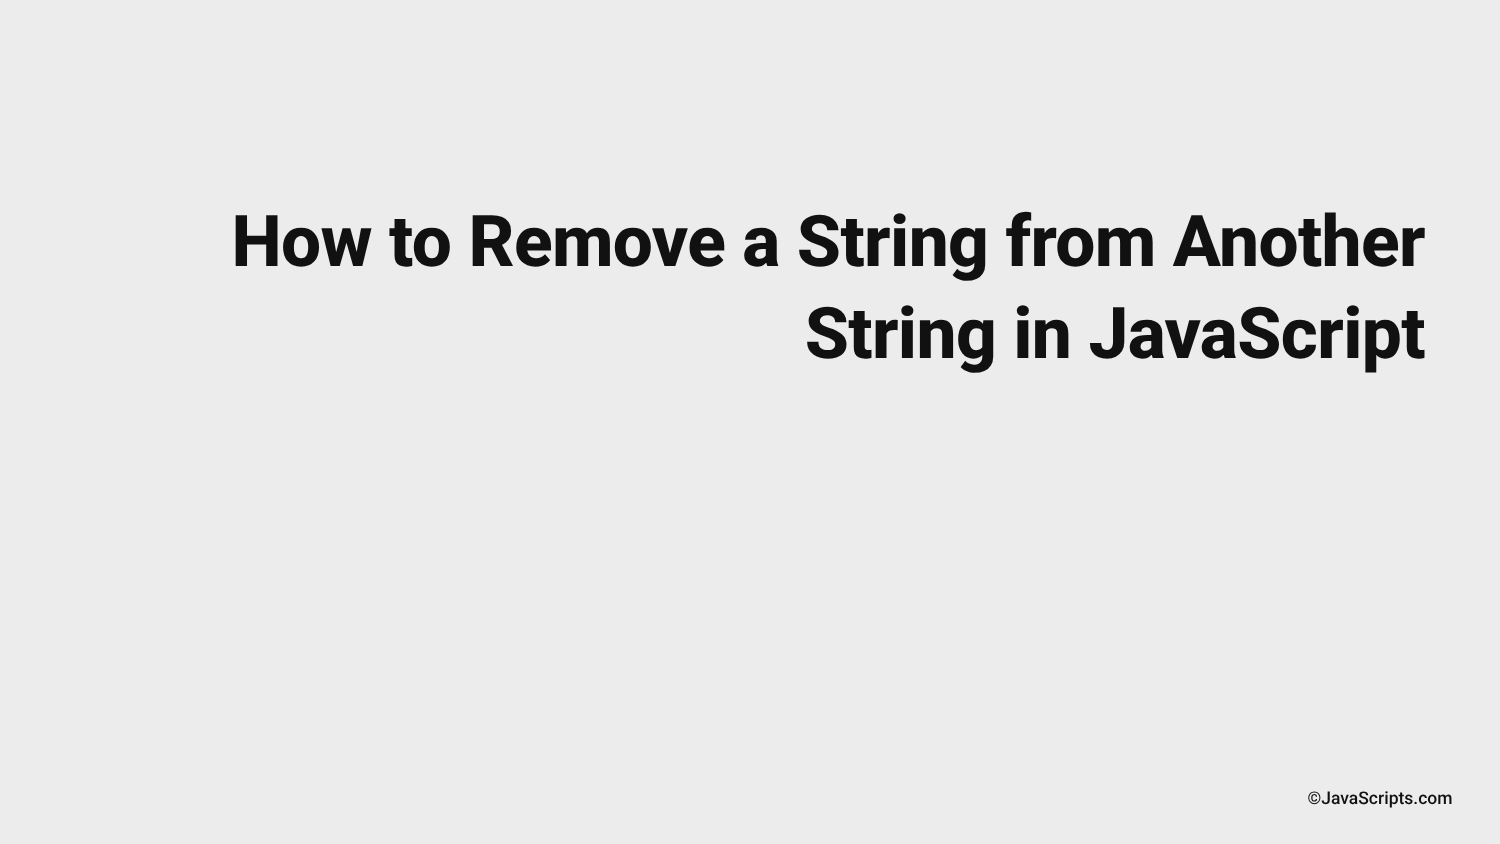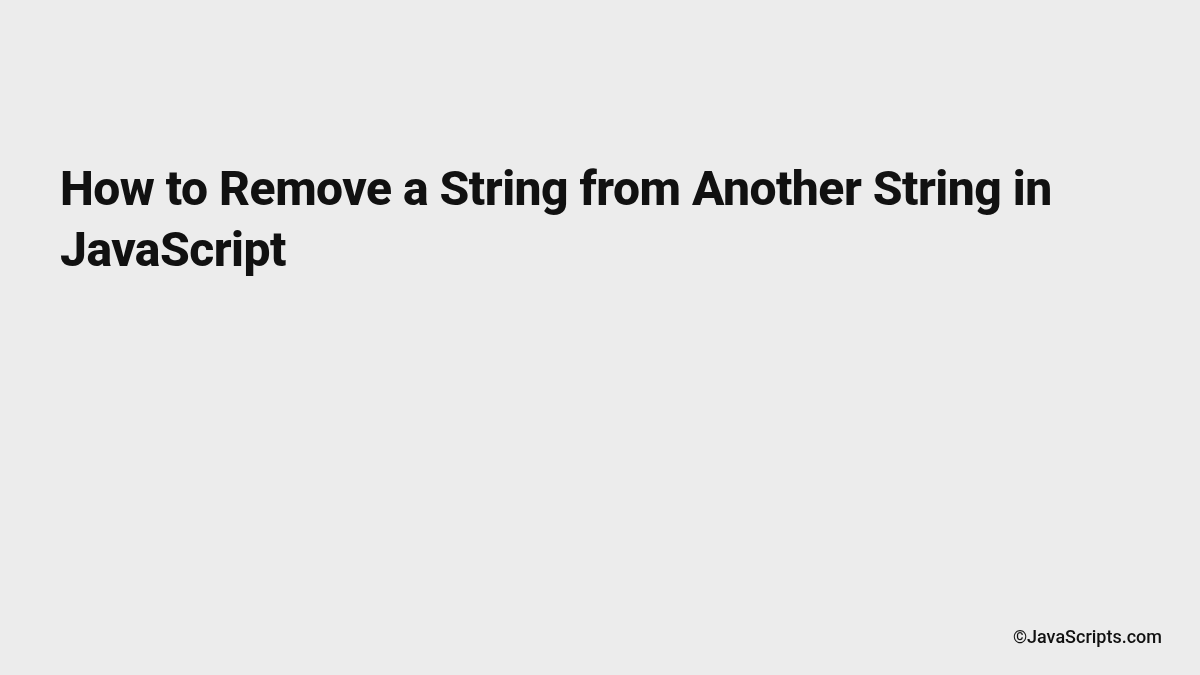--- a/index.html
+++ b/index.html
@@ -13,33 +13,33 @@
       background-color: #ececec;
       font-family: -apple-system, BlinkMacSystemFont, "Segoe UI", Roboto, Helvetica, Arial, sans-serif;
       position: relative;
       overflow: hidden;
     }
     .title {
       position: absolute;
       top: 158px;
       left: 0;
       right: 0;
-      text-align: left;
-      font-size: 48px;
+      text-align: right;
+      font-size: 57px;
       font-weight: 800;
       color: #111111;
       line-height: 1.28;
       letter-spacing: -0.5px;
       padding: 0 60px;
     }
     .footer-credit {
       position: absolute;
       bottom: 28px;
       right: 38px;
-      font-size: 18px;
+      font-size: 14px;
       font-weight: 500;
       color: #111111;
       text-align: right;
     }
   </style>
 </head>
 <body>
 
 <h1 class="title">How to Remove a String from Another String in JavaScript</h1>
 <div class="footer-credit">©JavaScripts.com</div>

